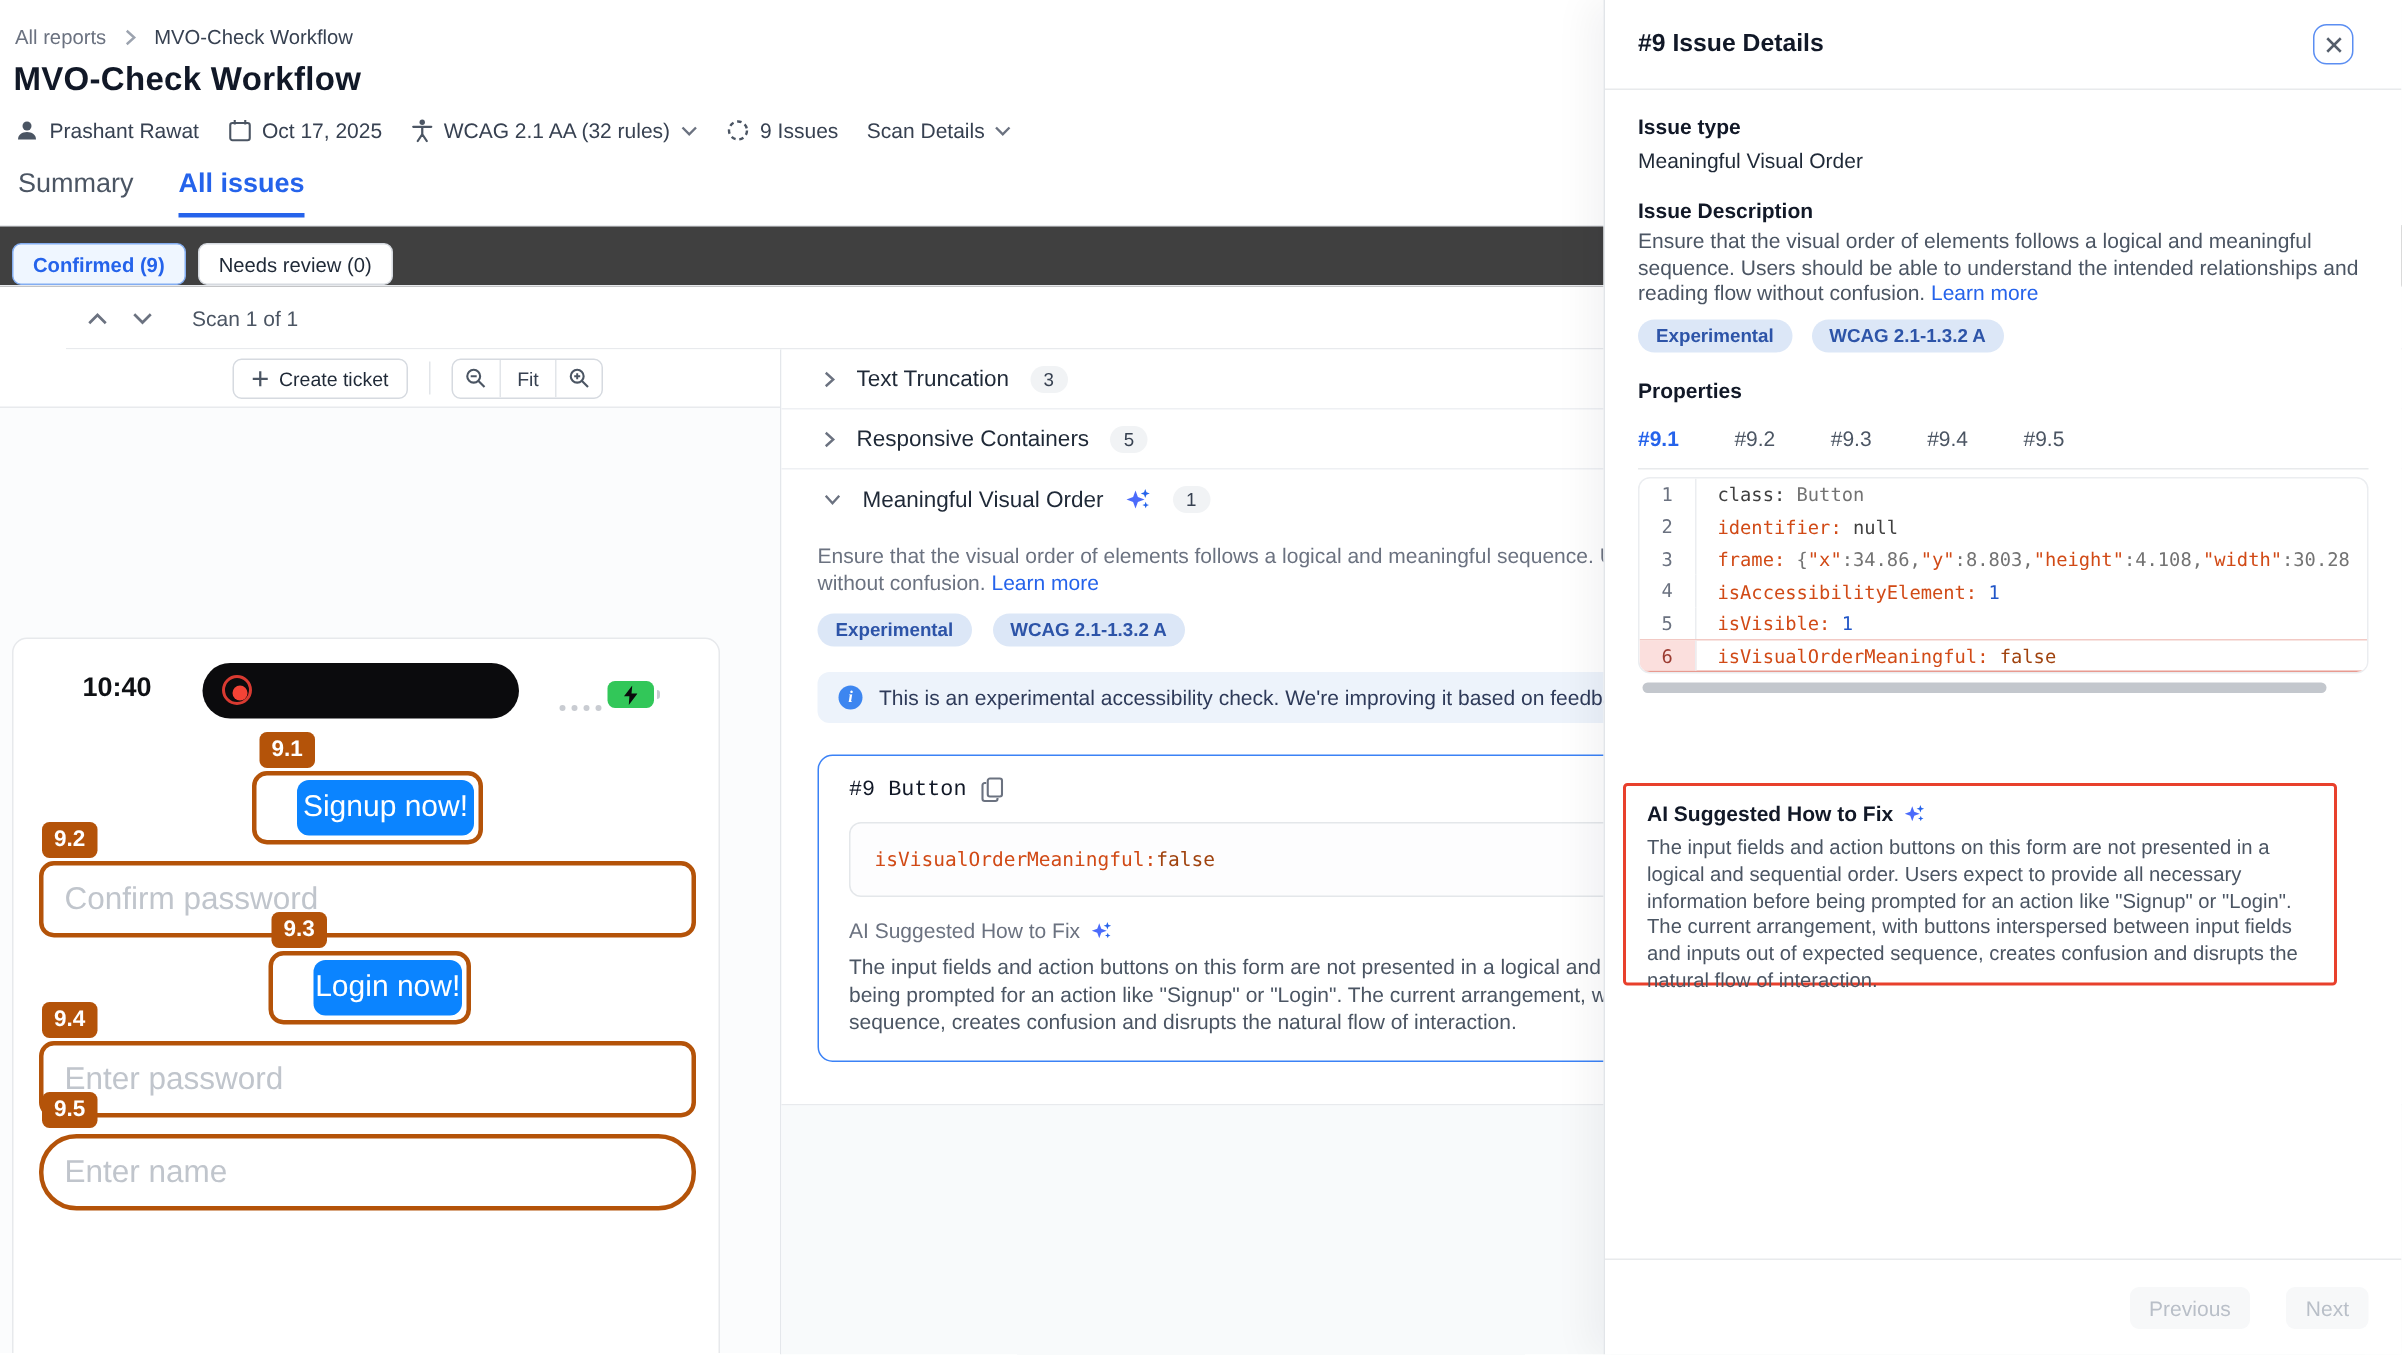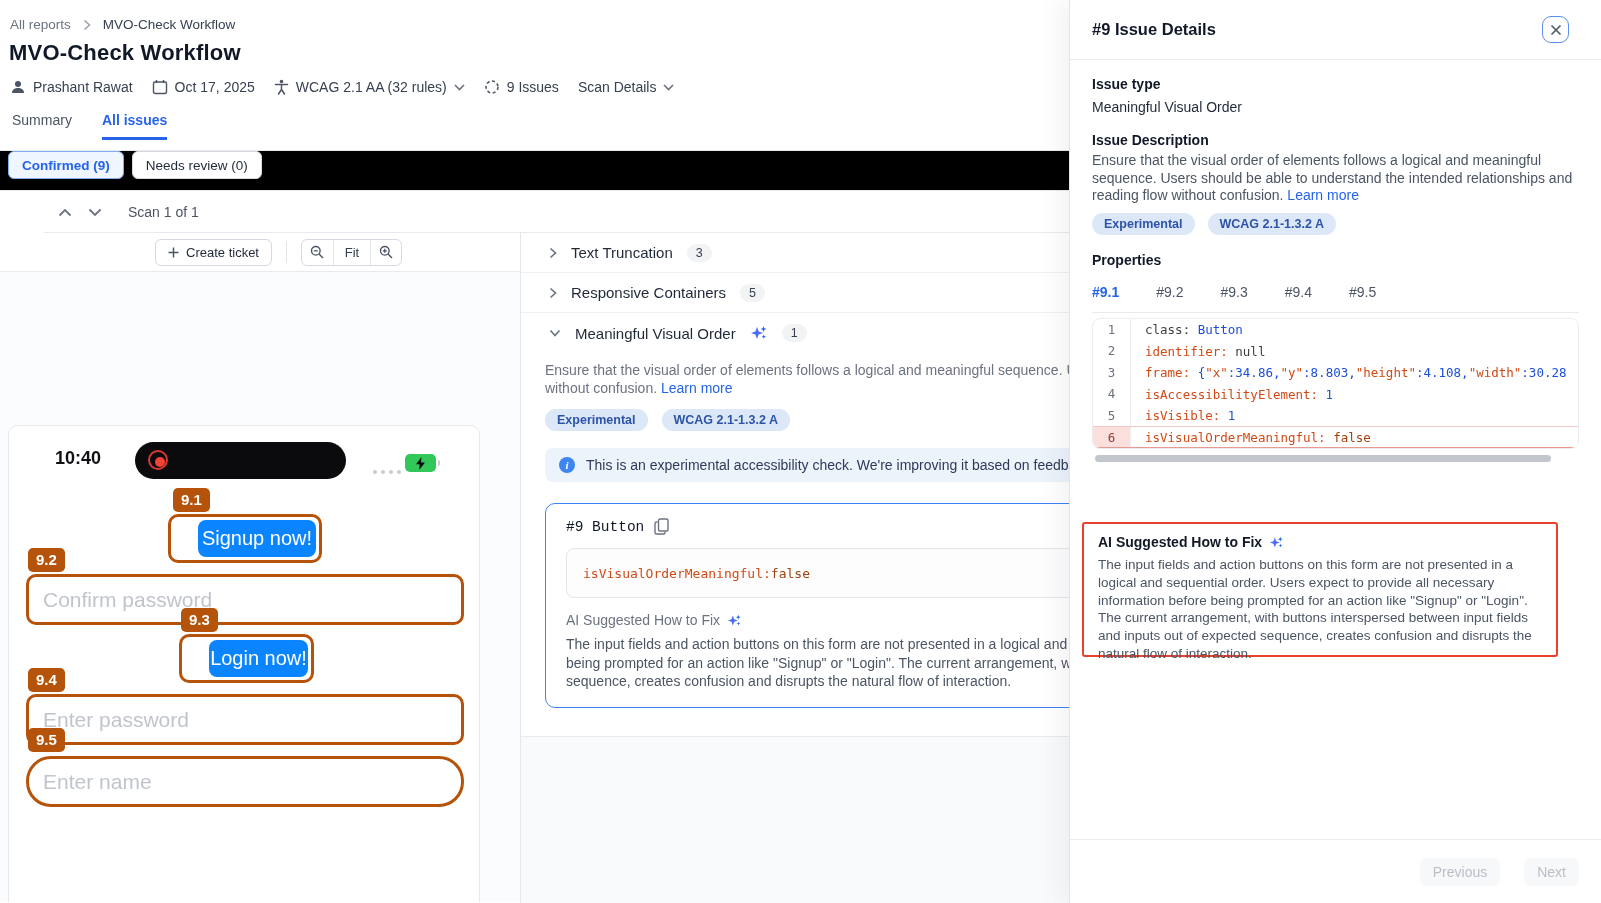--- a/index.html
+++ b/index.html
@@ -11,27 +11,27 @@
   .topbar { position:absolute; left:0; top:0; width:1601px; height:150px; background:#fff; }
   .breadcrumb { position:absolute; left:10px; top:17px; display:flex; align-items:center; gap:12px; font-size:13.5px; }
   .breadcrumb .root { color:#6b7280; }
   .breadcrumb .sep { color:#9ca3af; font-size:14px; }
   .breadcrumb .curr { color:#374151; }
   .page-title { position:absolute; left:9px; top:40px; font-size:22px; font-weight:700; color:#111827; letter-spacing:.2px; }
   .meta { position:absolute; left:10px; top:76px; height:22px; display:flex; align-items:center; gap:9px; font-size:14px; color:#374151; }
   .meta .grp { display:flex; align-items:center; gap:7px; }
   .meta svg { display:block; }
   .gap-l { margin-left:10px; }
-  .tabs { position:absolute; left:12px; top:112px; display:flex; gap:30px; font-size:14px; }
+  .tabs { position:absolute; left:12px; top:112px; display:flex; gap:30px; font-size:18px; }
   .tab { padding-bottom:9px; color:#4b5563; cursor:pointer; }
   .tab.active { color:#2563eb; font-weight:600; border-bottom:3px solid #2563eb; }
 
   
-  .filterband { position:absolute; left:0; top:150px; width:1601px; height:41px; background:#000000;
-    border-top:1px solid #e8eaed; border-bottom:1px solid #e8eaed; display:flex; align-items:flex-start; padding-left:8px; gap:8px; }
+  .filterband { position:absolute; left:0; top:150px; width:1601px; height:41px; background:#404040;
+    border-top:1px solid #e8eaed; border-bottom:1px solid #e8eaed; display:flex; align-items:flex-end; padding-left:8px; gap:8px; }
   .pillbtn { height:28px; display:inline-flex; align-items:center; padding:0 13px; border-radius:6px; font-size:13.5px; cursor:pointer; }
   .pillbtn.confirmed { background:#eff6ff; border:1px solid #84aef2; color:#2563eb; font-weight:600; }
   .pillbtn.review { background:#fff; border:1px solid #d6dae0; color:#1f2937; }
 
   
   .scanrow { position:absolute; left:0; top:192px; width:1601px; height:41px; background:#fff;
     border-bottom:1px solid #e8eaed; display:flex; align-items:center;margin-left:44px; }
   .scanrow .nav { display:flex; align-items:center; gap:16px; margin-left:14px; }
   .scan-label { margin-left:26px; font-size:14px; color:#4b5563; }
 
@@ -88,21 +88,21 @@
   .issue-card { margin-top:21px; width:1012px; height:205px; border:1.6px solid #3b82f6; border-radius:10px; background:#fff; padding:14px 20px; }
   .card-title { display:flex; align-items:center; gap:10px; font-family:"Liberation Mono", monospace; font-size:14.5px; color:#111827; }
   .code-box { margin-top:13px; height:50px; border:1px solid #e4e7ea; border-radius:8px; background:#fdfdfe;
     display:flex; align-items:center; padding-left:16px; font-family:"DejaVu Sans Mono", monospace; font-size:13px; }
   .ai-label { margin-top:14px; display:flex; align-items:center; gap:7px; font-size:14px; color:#6b7280; }
   .ai-text { margin-top:7px; font-size:14px; color:#4b5563; line-height:18.5px; max-width:970px; }
   .below-fill { height:166px; background:#f8fafb; }
 
   .tok-key { color:#d14a16; }
   .tok-purple { color:#404040; }
-  .tok-plain { color:#1d4ed8; }
+  .tok-plain { color:#737373; }
   .tok-blue { color:#2156c8; }
   .tok-false { color:#a0430f; }
 
   
   .side-panel { position:absolute; left:1069px; top:0; width:532px; height:903px; background:#fff;
     border-left:1px solid #e2e5e9; box-shadow:-10px 0 24px rgba(15,23,42,.05); z-index:10; }
   .sp-header { height:60px; border-bottom:1px solid #e8eaec; display:flex; align-items:center; justify-content:space-between; padding:0 32px 0 22px; }
   .sp-title { font-size:16.5px; font-weight:600; color:#111827; }
   .close-btn { width:27px; height:27px; border:1.5px solid #5b8ef2; border-radius:9px; background:#fff;
     display:flex; align-items:center; justify-content:center; cursor:pointer; }

